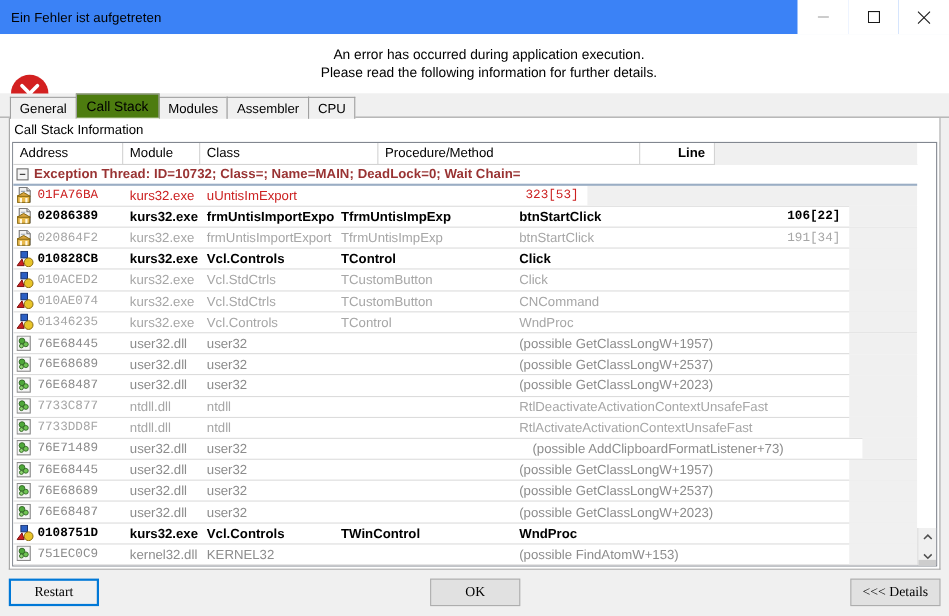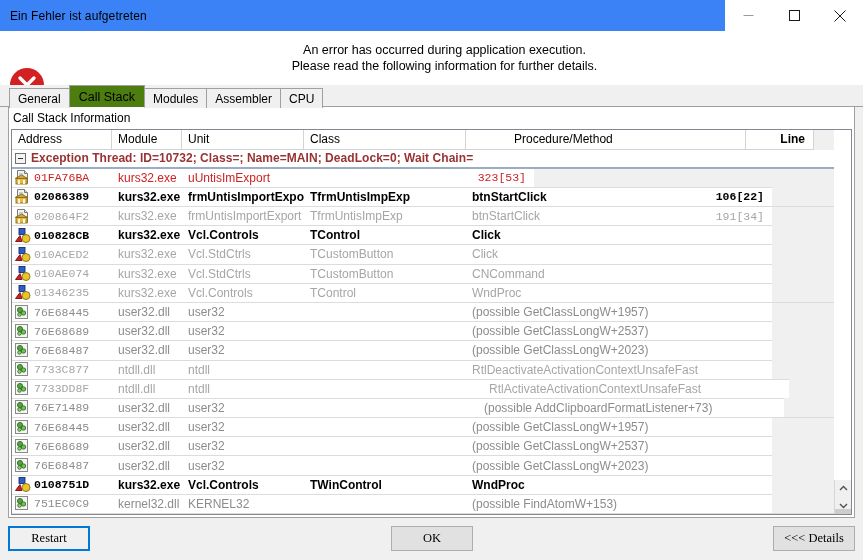--- a/index.html
+++ b/index.html
@@ -158,21 +158,21 @@
     overflow: hidden;
     white-space: nowrap;
   }
   .hdr-cell.num { justify-content: flex-end; padding-right: 8px; padding-left: 0; }
   .hdr-cell.last { border-right: none; }
 
   .c-addr   { width: 100px; }
   .c-mod    { width: 70px; }
   .c-unit   { width: 122px; }
   .c-class  { width: 162px; }
-  .c-proc   { width: 238px; margin-left: 42px; }
+  .c-proc   { width: 238px; }
   .c-line   { width: 68px; font-weight: bold; }
   .c-fill   { flex: 1 1 auto; background: #f0f0f0; border-right: none; }
 
   .thread-row {
     display: flex; align-items: center;
     height: 19px;
     background: #ffffff;
     border-bottom: 2px solid #9aadc4;
     padding-left: 3px;
     flex: 0 0 auto;
@@ -369,21 +369,20 @@
   <div class="tabpage">
     <div class="page-caption">Call Stack Information</div>
 
     <div class="grid-outer">
       <div class="grid-body-wrap">
         <div class="grid-cols">
 
           <div class="hdr-row">
             <div class="hdr-cell c-addr">Address</div>
             <div class="hdr-cell c-mod">Module</div>
-            <div class="hdr-cell c-unit">Unit</div>
             <div class="hdr-cell c-class">Class</div>
             <div class="hdr-cell c-proc">Procedure/Method</div>
             <div class="hdr-cell c-line num">Line</div>
             <div class="hdr-cell c-fill last"></div>
           </div>
 
           <div class="thread-row">
             <span class="expander"></span>
             <span class="thread-text">Exception Thread: ID=10732; Class=; Name=MAIN; DeadLock=0; Wait Chain=</span>
           </div>
@@ -613,21 +612,21 @@
                       <circle cx="5" cy="5" r="2.6" fill="#4fa83a" stroke="#2c6320" stroke-width="0.8"></circle>
                       <circle cx="8.5" cy="8" r="2.2" fill="#6fc452" stroke="#2c6320" stroke-width="0.8"></circle>
                       <circle cx="4.5" cy="9.5" r="1.8" fill="#8fd472" stroke="#2c6320" stroke-width="0.8"></circle>
                     </svg>
                   </div>
                   <div class="cell addr t-gray">7733DD8F</div>
                 </div>
                 <div class="cell  t-gray" style="width: 70px;">ntdll.dll</div>
                 <div class="cell  t-gray" style="width: 122px;">ntdll</div>
                 <div class="cell  t-gray" style="width: 162px;"></div>
-                <div class="cell  t-gray" style="width: 238px; margin-left: 17px;">RtlActivateActivationContextUnsafeFast</div>
+                <div class="cell  t-gray" style="width: 238px;">RtlActivateActivationContextUnsafeFast</div>
                 <div class="cell num line t-gray" style="width: 68px;"></div>
                 <div class="cell fill" style="flex: 1 1 auto;"></div>
               </div>
               <div class="row">
                 <div class="addr-wrap">
                   <div class="icon-cell">
                     <svg width="16" height="15" viewBox="0 0 16 15">
                       <rect x="0.5" y="0.5" width="12" height="13" fill="#f5f5f5" stroke="#8a8a8a" stroke-width="1"></rect>
                       <circle cx="5" cy="5" r="2.6" fill="#4fa83a" stroke="#2c6320" stroke-width="0.8"></circle>
                       <circle cx="8.5" cy="8" r="2.2" fill="#6fc452" stroke="#2c6320" stroke-width="0.8"></circle>

